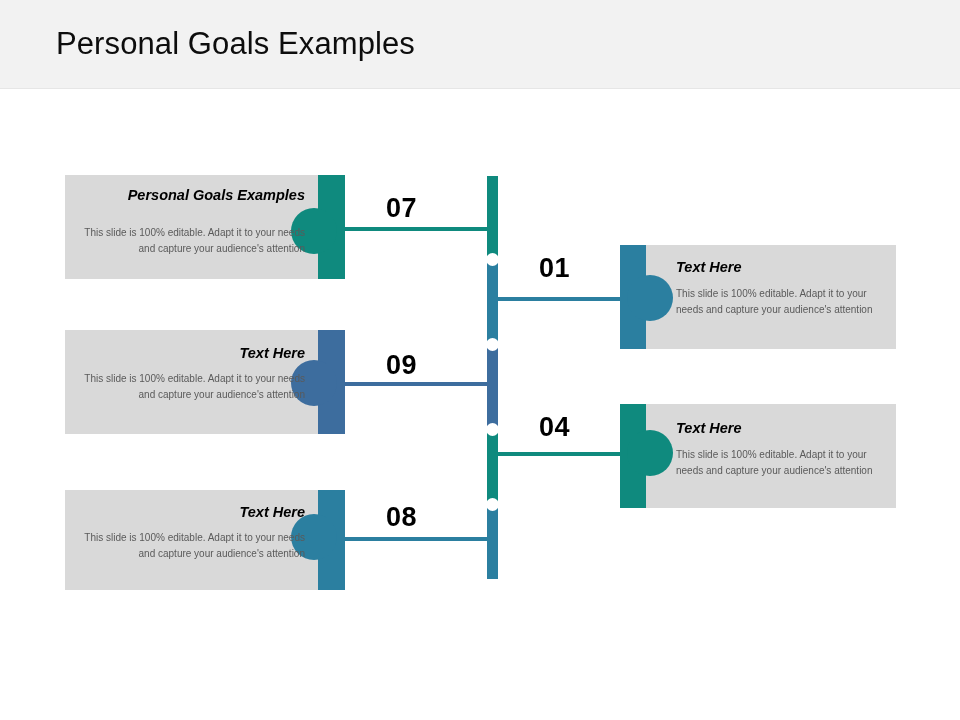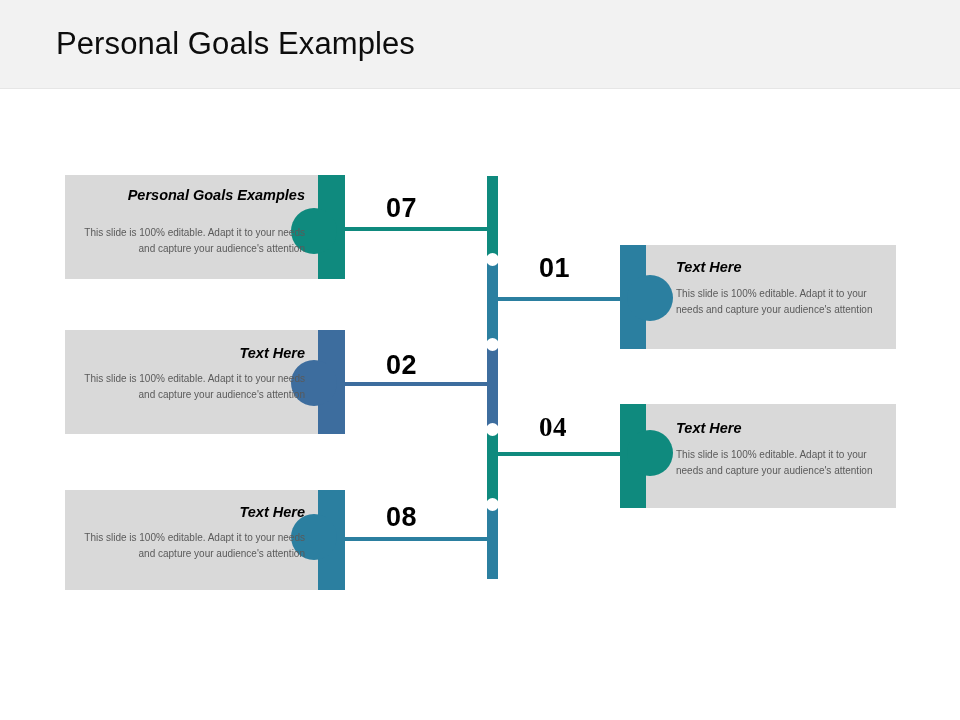--- a/index.html
+++ b/index.html
@@ -144,22 +144,22 @@
   </div>
 
   <div class="connector" style="left:344px; top:227px; width:147px; background:#0f8a7e;"></div>
   <div class="connector" style="left:494px; top:297px; width:146px; background:#2b7fa0;"></div>
   <div class="connector" style="left:344px; top:382px; width:147px; background:#3d6d9e;"></div>
   <div class="connector" style="left:494px; top:452px; width:146px; background:#0f8a7e;"></div>
   <div class="connector" style="left:344px; top:537px; width:147px; background:#2b7fa0;"></div>
 
   <div class="step-number" style="left:386px; top:193px;">07</div>
   <div class="step-number" style="left:539px; top:253px;">01</div>
-  <div class="step-number" style="left:386px; top:350px;">02</div>
-  <div class="step-number" style="left:539px; top:412px;font-family:Liberation Serif, serif;">04</div>
+  <div class="step-number" style="left:386px; top:350px;">09</div>
+  <div class="step-number" style="left:539px; top:412px;">04</div>
   <div class="step-number" style="left:386px; top:502px;">08</div>
 
   <div class="card left" style="left:65px; top:175px; width:280px; height:104px;">
     <div class="card-panel" style="left: 0px; width: 253px; height: 104px; background: rgb(217, 217, 217);"></div>
     <div class="card-bar" style="left:253px; width:27px; height:104px; background:#0f8a7e;"></div>
     <div class="card-knob" style="left:226px; top:33px; width:46px; height:46px; background:#0f8a7e;"></div>
     <div class="card-title" style="left:20px; top:11px; width:220px;">Personal Goals Examples</div>
     <div class="card-body" style="left:14px; top:50px; width:226px;">This slide is 100% editable. Adapt it to your needs and capture your audience's attention</div>
   </div>
 

